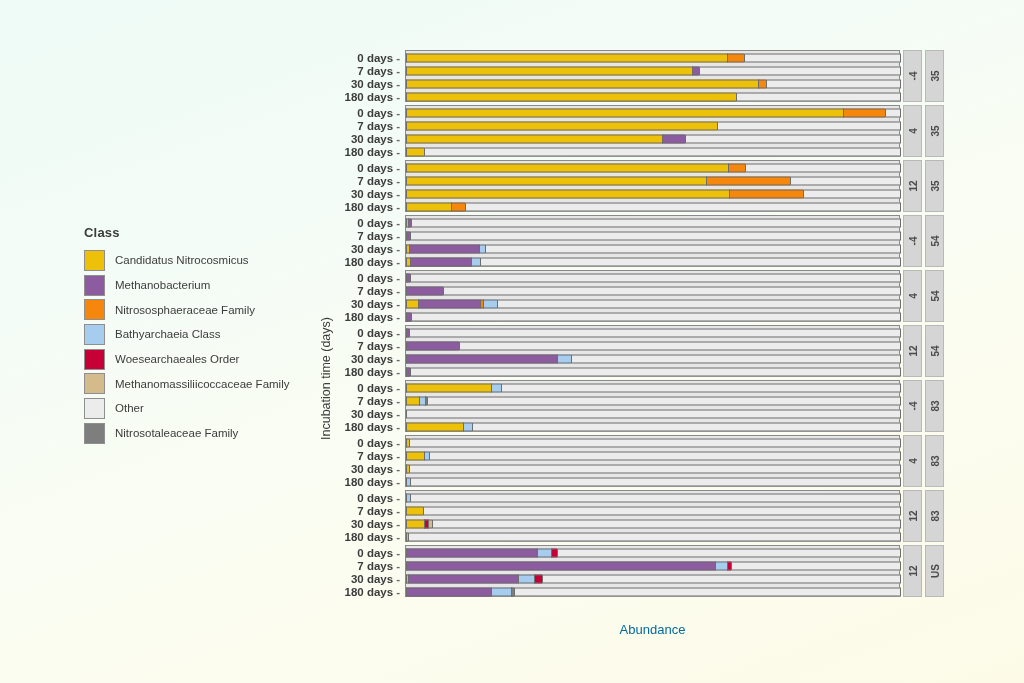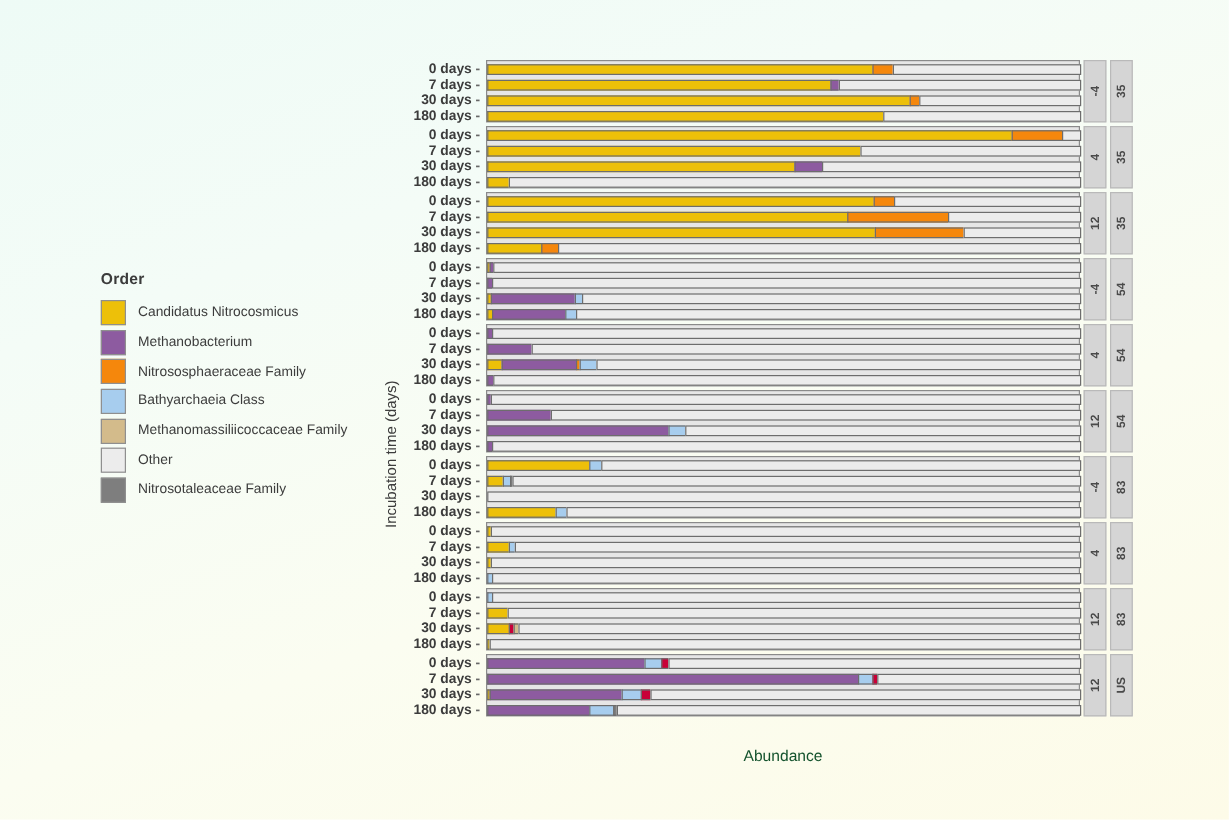--- a/index.html
+++ b/index.html
@@ -52,45 +52,49 @@
 
   .barrow{position:absolute;left:0;height:9px;transform:translateY(-50%);display:flex;}
   .barrow .seg{height:100%;border:1px solid #6d6d6d;box-sizing:border-box;border-right-width:0;}
   .barrow .seg:last-child{border-right-width:1px;}
   .gridline{position:absolute;left:0;right:0;height:1px;background:#ffffff;opacity:.9;}
 
   
   #xaxis{position:absolute;left:405px;top:600px;width:495px;height:40px;}
   #xaxis .tick{position:absolute;top:0;width:1px;height:4px;background:#666;}
   #xaxis .ticklabel{position:absolute;top:6px;font-size:11.5px;color:#3c3c3c;transform:translateX(-50%);}
-  #xtitle{position:absolute;left:405px;top:622px;width:495px;text-align:center;font-size:13px;color:#14532d;}
+  #xtitle{position:absolute;left:405px;top:622px;width:495px;text-align:center;font-size:13px;color:#0369a1;}
 </style>
 </head>
 <body>
 
 <div id="root">
 
   <div id="legend">
-    <div class="legend-title">Order</div>
+    <div class="legend-title">Class</div>
     <div id="legend-items">
         <div class="legend-row">
           <div class="swatch" style="background: rgb(237, 192, 9);"></div>
           <div class="legend-label">Candidatus Nitrocosmicus</div>
         </div>
         <div class="legend-row">
           <div class="swatch" style="background: rgb(141, 91, 160);"></div>
           <div class="legend-label">Methanobacterium</div>
         </div>
         <div class="legend-row">
           <div class="swatch" style="background: rgb(245, 135, 12);"></div>
           <div class="legend-label">Nitrososphaeraceae Family</div>
         </div>
         <div class="legend-row">
           <div class="swatch" style="background: rgb(167, 205, 238);"></div>
           <div class="legend-label">Bathyarchaeia Class</div>
+        </div>
+        <div class="legend-row">
+          <div class="swatch" style="background: rgb(200, 0, 56);"></div>
+          <div class="legend-label">Woesearchaeales Order</div>
         </div>
         <div class="legend-row">
           <div class="swatch" style="background: rgb(211, 187, 139);"></div>
           <div class="legend-label">Methanomassiliicoccaceae Family</div>
         </div>
         <div class="legend-row">
           <div class="swatch" style="background: rgb(236, 236, 236);"></div>
           <div class="legend-label">Other</div>
         </div>
         <div class="legend-row">

